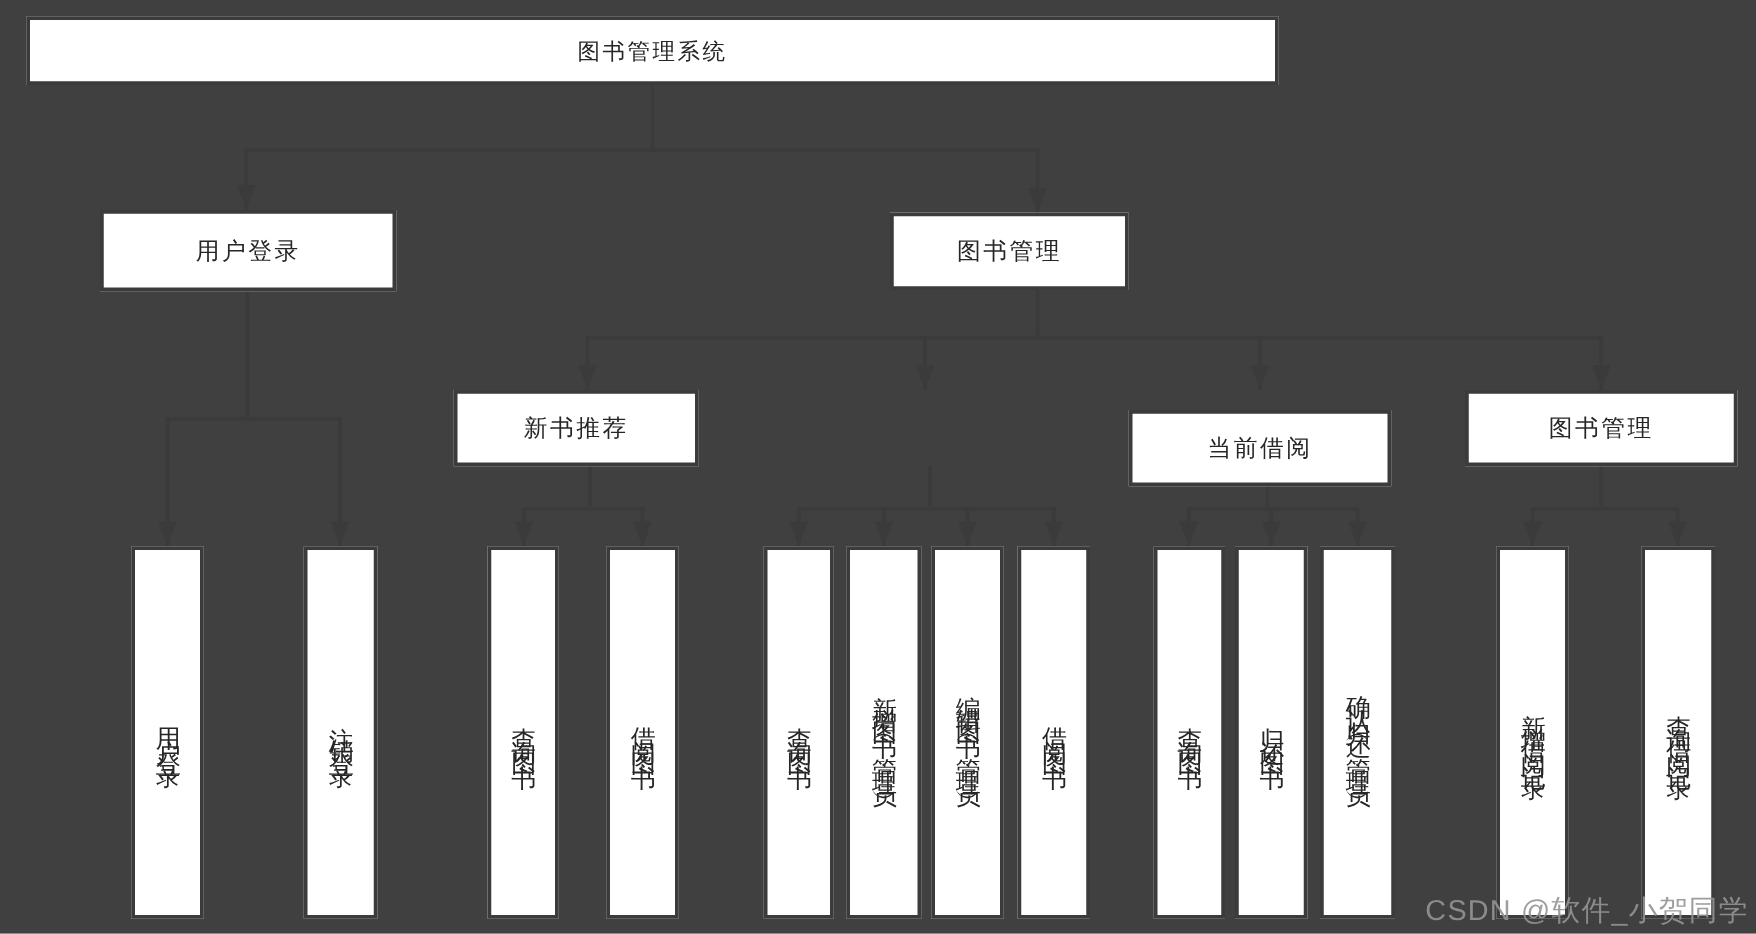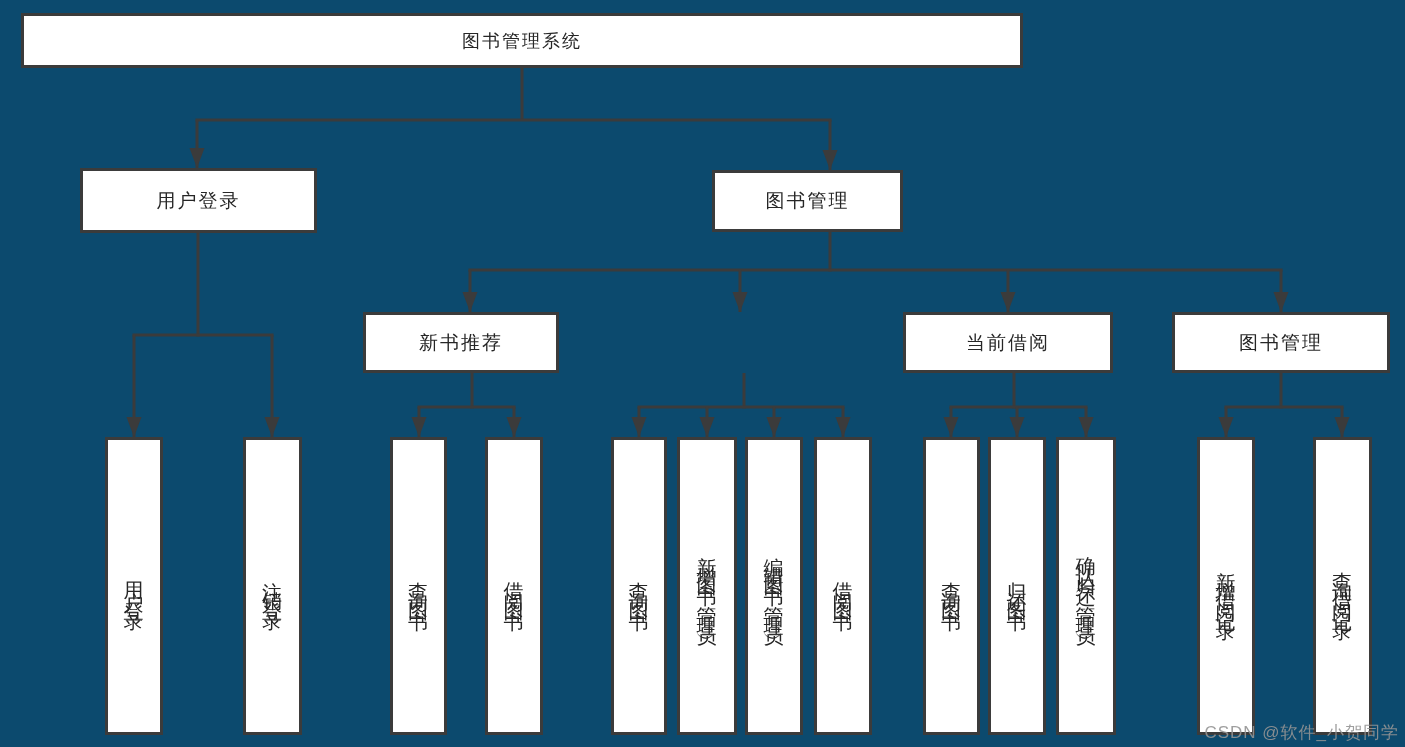--- a/index.html
+++ b/index.html
@@ -1,20 +1,20 @@
 <!DOCTYPE html>
 <html><head>
 <meta charset="utf-8">
 <style>
   html, body { margin: 0; padding: 0; background: #ffffff; }
   #stage {
     position: relative;
     width: 1405px;
     height: 747px;
-    background: #0c4a6e;
+    background: #404040;
     font-family: "Liberation Sans", sans-serif;
     overflow: hidden;
   }
   #wires { position: absolute; left: 0; top: 0; z-index: 1; }
   #wires line { stroke: #3b3b3b; stroke-width: 3; }
   .node {
     position: absolute;
     z-index: 2;
     background: #ffffff;
     border: 3px solid #3b3b3b;
@@ -35,21 +35,21 @@
     text-orientation: mixed;
     font-size: 20px;
     line-height: 1;
     letter-spacing: 10px;
   }
   #watermark {
     position: absolute;
     right: 6px;
     bottom: 3px;
     z-index: 3;
-    font-size: 17px;
+    font-size: 23px;
     color: rgba(148, 148, 148, 0.9);
     letter-spacing: 1px;
     white-space: nowrap;
   }
 </style>
 </head>
 <body>
 
 <div id="stage">
 
@@ -108,21 +108,21 @@
   <div class="node" style="left:80px;top:168px;width:237px;height:65px">
     <span class="h-label">用户登录</span>
   </div>
   <div class="node" style="left:712px;top:170px;width:191px;height:62px">
     <span class="h-label">图书管理</span>
   </div>
 
   <div class="node" style="left:363px;top:312px;width:196px;height:61px">
     <span class="h-label">新书推荐</span>
   </div>
-  <div class="node" style="left:903px;top:312px;width:210px;height:61px">
+  <div class="node" style="left:903px;top:328px;width:210px;height:61px">
     <span class="h-label">当前借阅</span>
   </div>
   <div class="node" style="left:1172px;top:312px;width:218px;height:61px">
     <span class="h-label">图书管理</span>
   </div>
 
   <div class="node leaf" style="left:105px;top:437px;width:58px;height:298px">
     <span class="v-label">用户登录</span>
   </div>
   <div class="node leaf" style="left:243px;top:437px;width:59px;height:298px">

